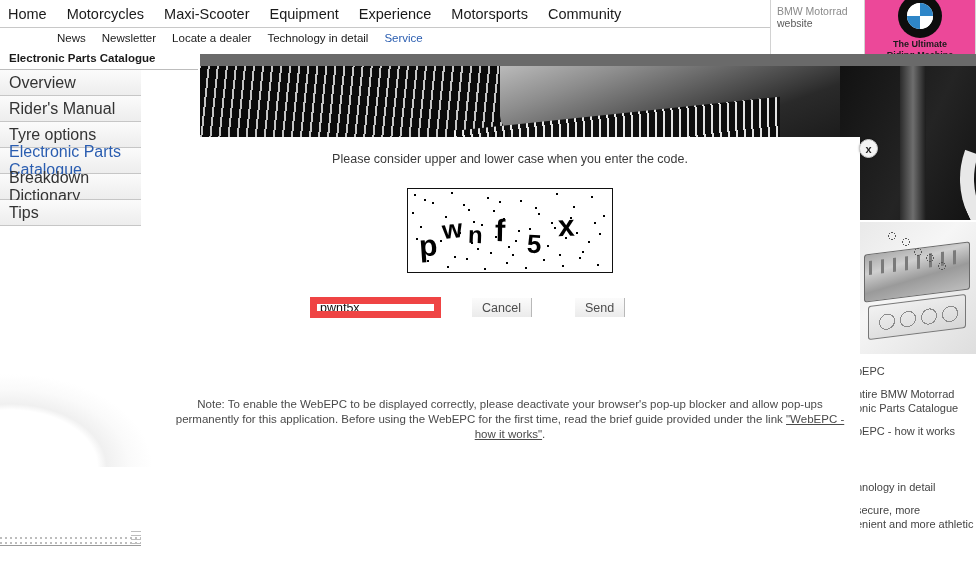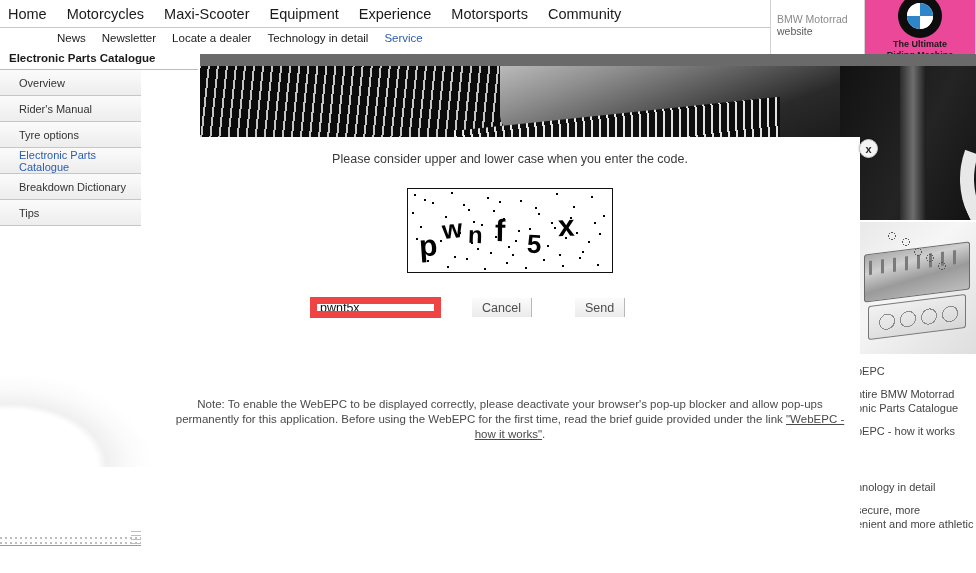--- a/index.html
+++ b/index.html
@@ -53,21 +53,21 @@
   .logo-panel {
     position: absolute; right: 0; top: 0;
     width: 206px; height: 62px;
     display: flex;
   }
   .logo-text-box {
     width: 95px; height: 62px;
     background: #ffffff;
     border: 1px solid #d2d2d2;
     border-top: none;
-    padding: 20px 6px;
+    padding: 12px 6px;
     overflow: hidden;
   }
   .logo-text-box span {
     display: block;
     font-size: 10.5px;
     color: #5a5a5a;
     line-height: 12px;
   }
   .logo-text-box span.clip { margin-top: -7px; color: #8a8a8a; }
   .logo-box {
@@ -132,22 +132,22 @@
     font-weight: bold;
     color: #1a1a1a;
     background: #ffffff;
     border-bottom: 1px solid #bdbdbd;
     width: 198px;
   }
   .sb-item {
     position: relative; z-index: 2;
     height: 26px;
     display: flex; align-items: center;
-    padding-left: 19px;
-    font-size: 11px;
+    padding-left: 9px;
+    font-size: 16px;
     color: #333333;
     background: linear-gradient(to bottom, #fbfbfb 0%, #ededed 100%);
     border-bottom: 1px solid #c6c6c6;
     width: 141px;
     cursor: pointer;
   }
   .sb-item.active { color: #2a5db0; }
 
   .dashed-block {
     position: absolute; left: 0; top: 487px;

